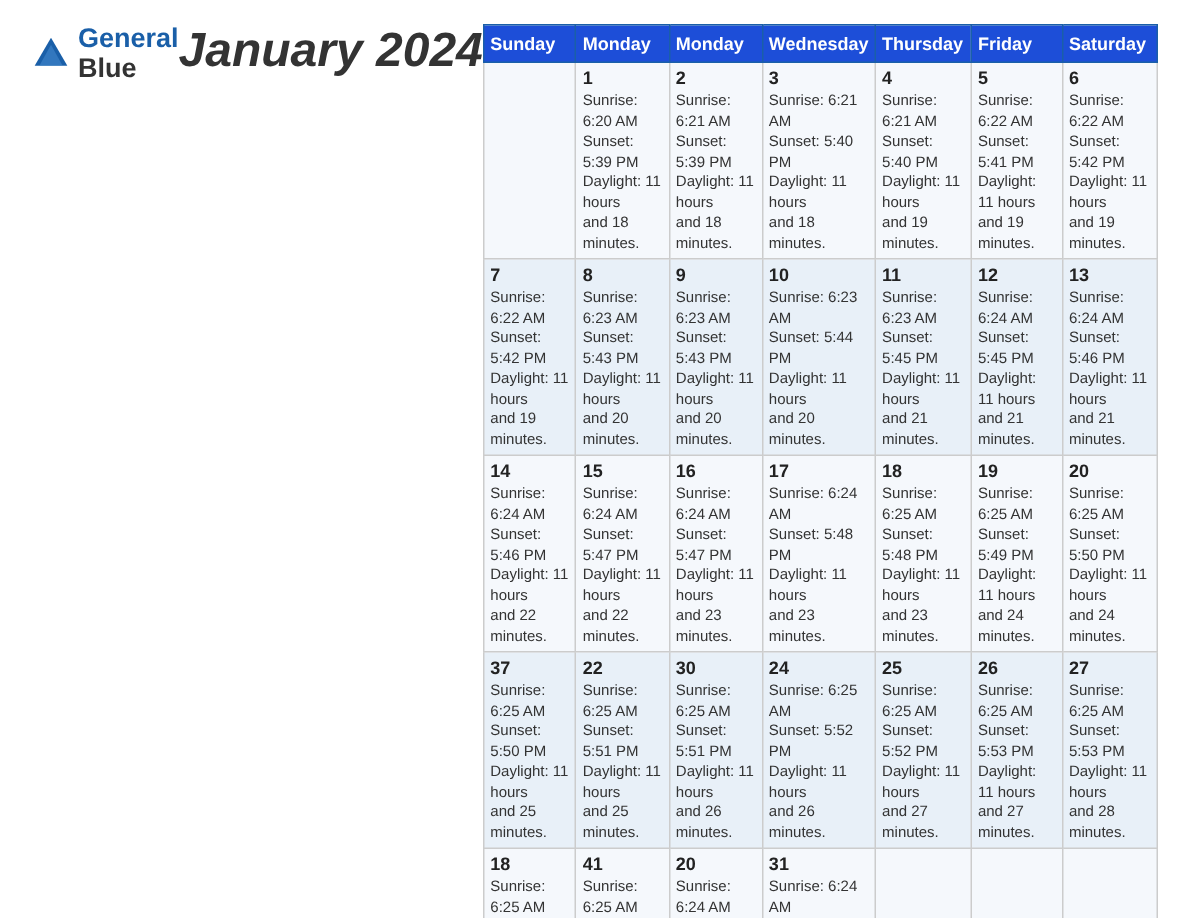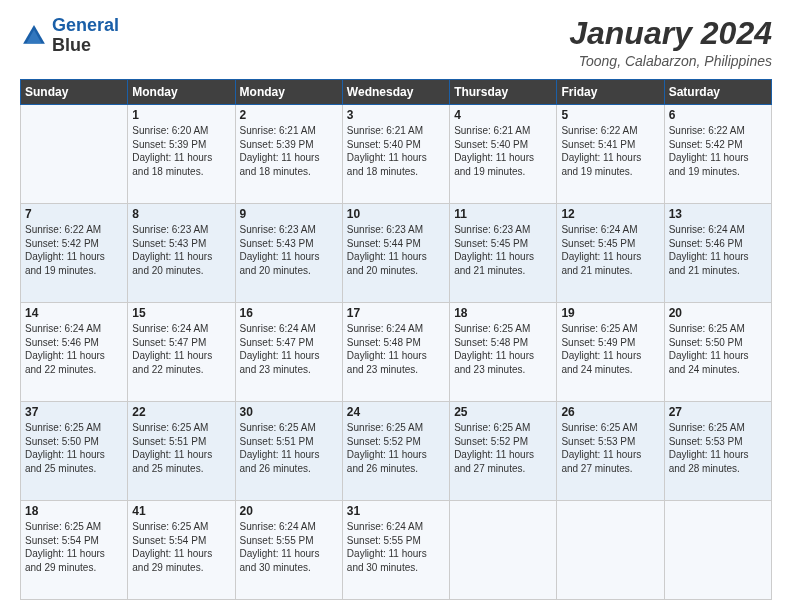--- a/index.html
+++ b/index.html
@@ -8,21 +8,20 @@
       height: 612px;
       font-family: Arial, sans-serif;
       background: #fff;
       overflow: hidden;
     }
     .page {
       width: 792px;
       height: 612px;
       padding: 16px 20px 12px 20px;
       display: flex;
-      flex-direction: column;
     }
     .header {
       display: flex;
       justify-content: space-between;
       align-items: flex-start;
       margin-bottom: 10px;
     }
     .logo {
       display: flex;
       align-items: center;
@@ -56,21 +55,21 @@
       color: #555;
       margin-top: 2px;
     }
     .calendar {
       width: 100%;
       border-collapse: collapse;
       flex: 1;
       font-size: 10.5px;
     }
     .calendar thead th {
-      background-color: #404040;
+      background-color: #1d4ed8;
       color: #fff;
       padding: 5px 4px;
       text-align: left;
       font-size: 12px;
       font-weight: bold;
       border: 1px solid #1a5fa8;
     }
     .calendar tbody td {
       border: 1px solid #ccc;
       vertical-align: top;
@@ -110,21 +109,20 @@
         <polygon points="18,4 32,28 4,28" fill="#1a5fa8"></polygon>
         <polygon points="18,10 28,28 8,28" fill="#4a8fd4" opacity="0.5"></polygon>
       </svg>
       <div class="logo-text">
         <div><span>General</span></div>
         <div>Blue</div>
       </div>
     </div>
     <div class="title-block">
       <div class="main-title">January 2024</div>
-      <div class="subtitle">Toong, Calabarzon, Philippines</div>
     </div>
   </div>
 
   <table class="calendar">
     <thead>
       <tr>
       <th>Sunday</th>
           <th>Monday</th>
           <th>Monday</th>
           <th>Wednesday</th>

